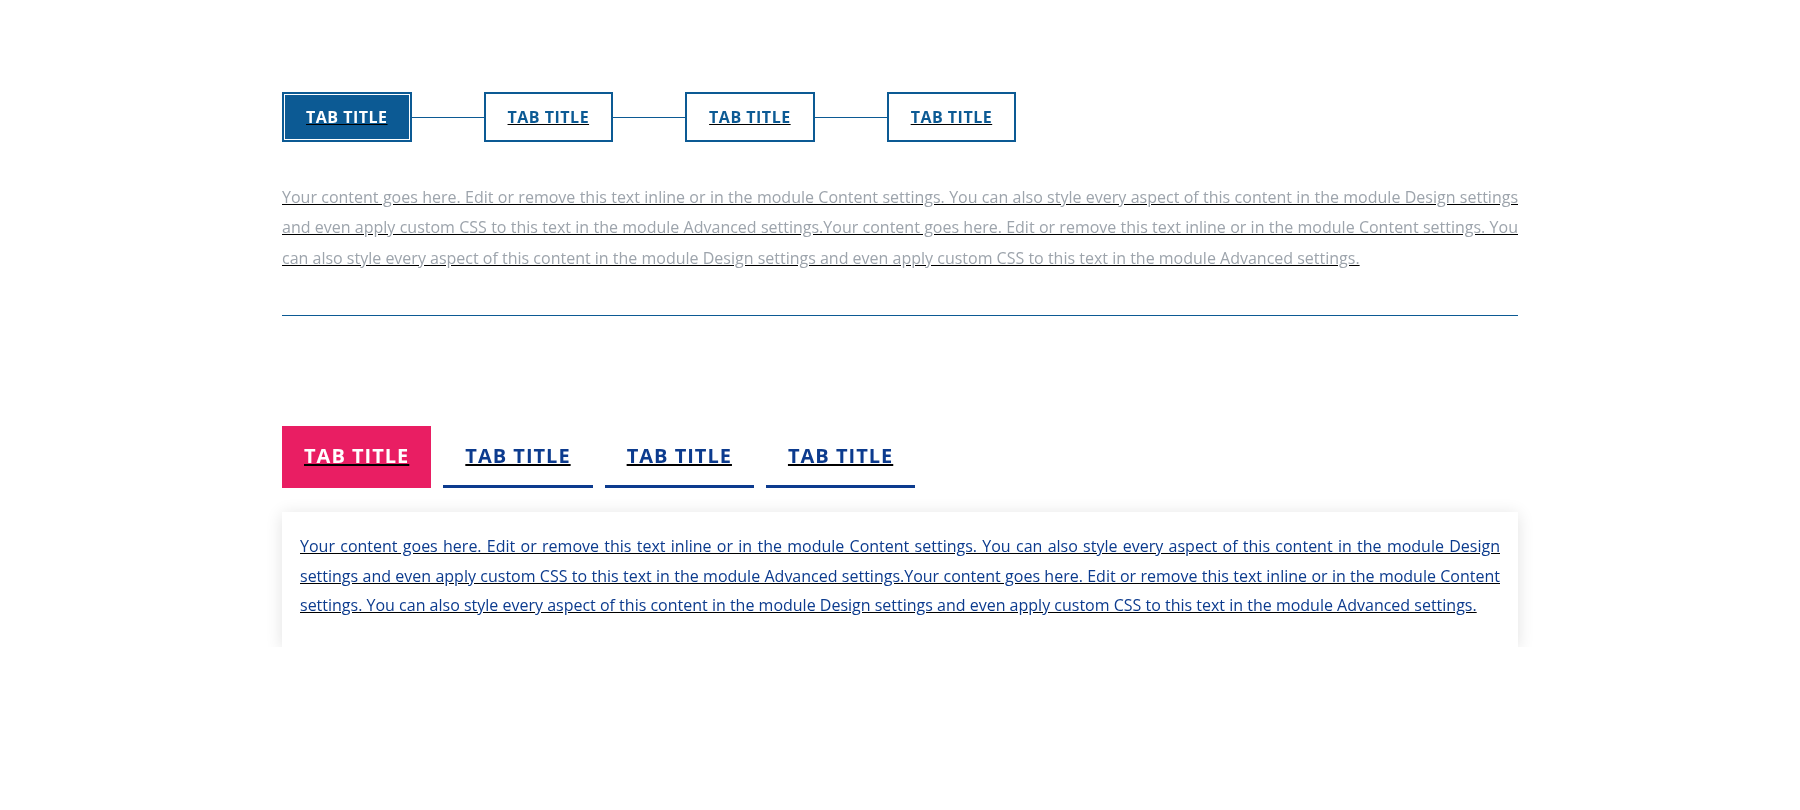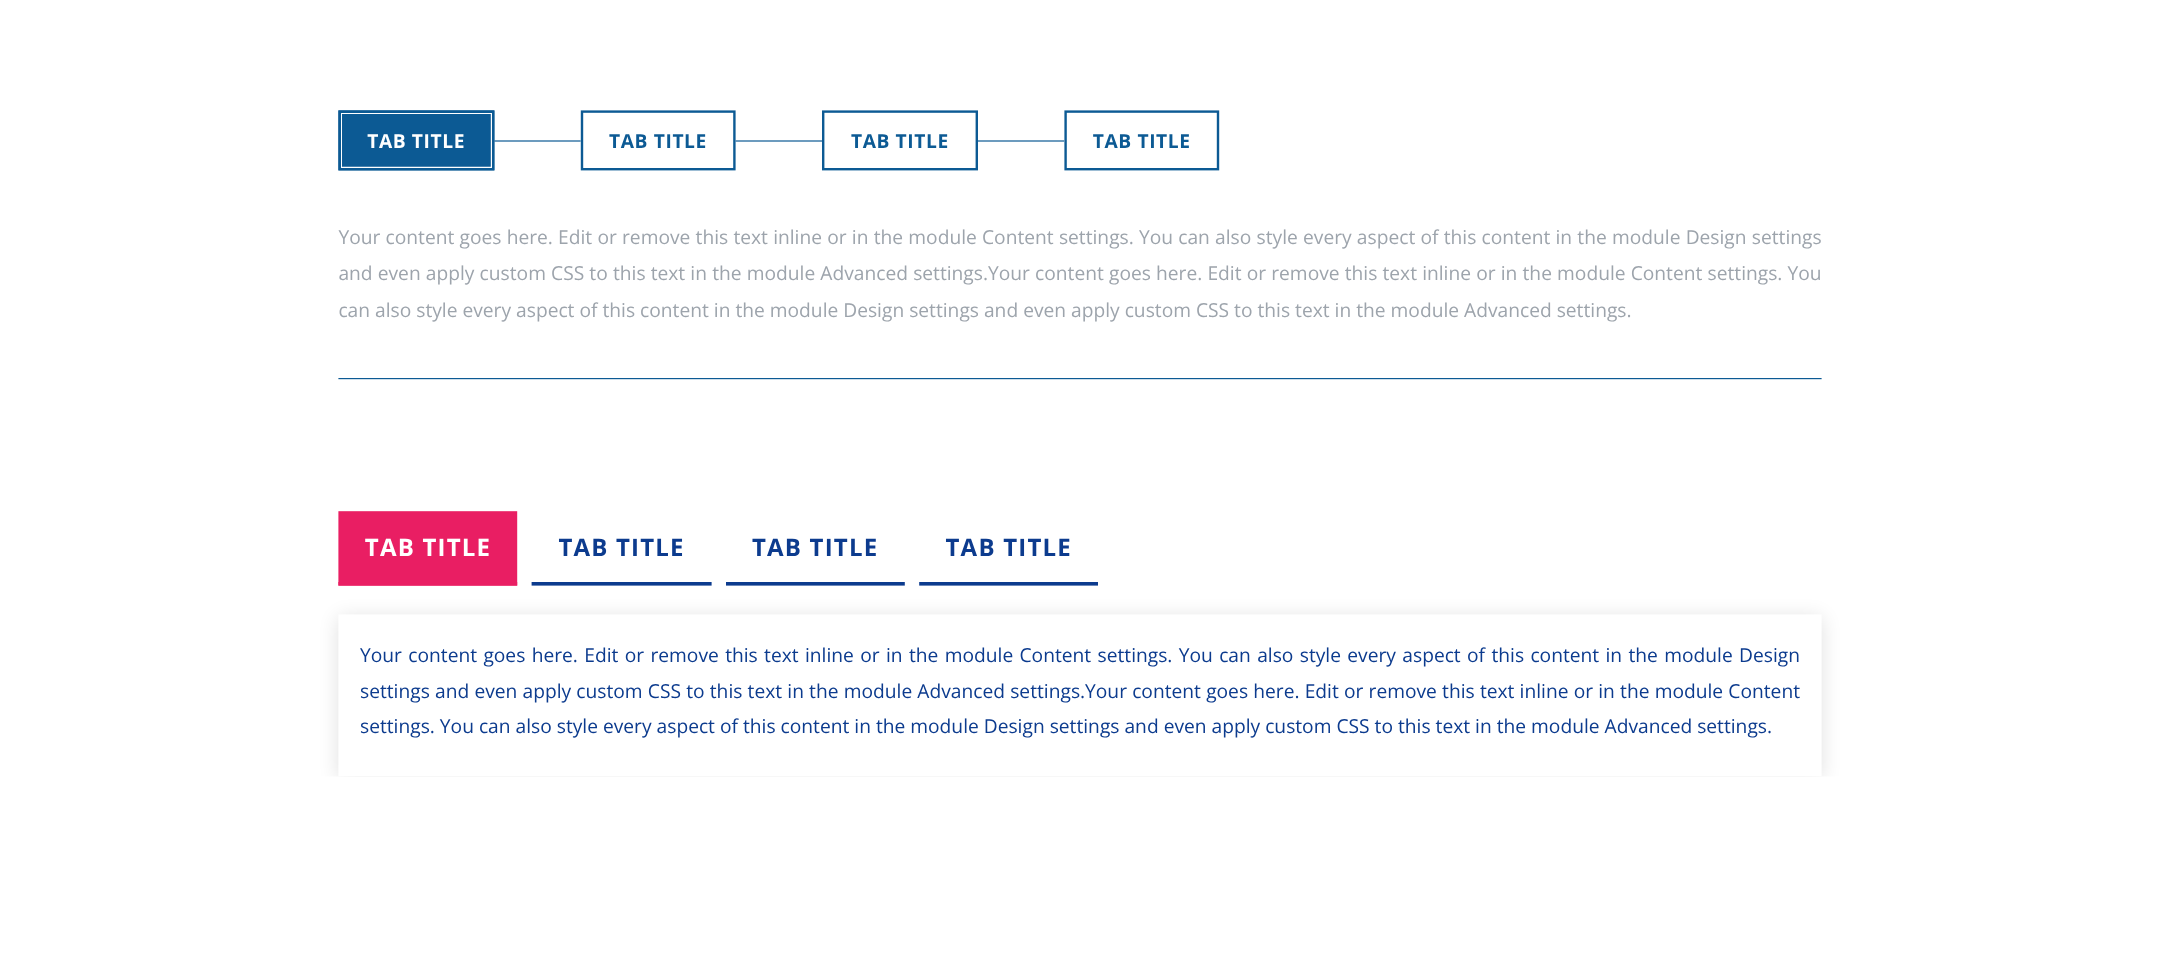--- a/index.html
+++ b/index.html
@@ -5,20 +5,21 @@
 * { box-sizing: border-box; margin: 0; padding: 0; }
 body {
   font-family: "Open Sans", -apple-system, BlinkMacSystemFont, "Segoe UI", Helvetica, Arial, sans-serif;
   background: #ffffff;
   width: 1800px;
 }
 .container {
   width: 1236px;
   margin: 0 auto;
   padding-top: 92px;
+  text-decoration: underline;
 }
 
 
 .tabs-boxed {
   display: flex;
   align-items: center;
 }
 .tabs-boxed .tab {
   border: 2px solid #0c5a94;
   background: #ffffff;

